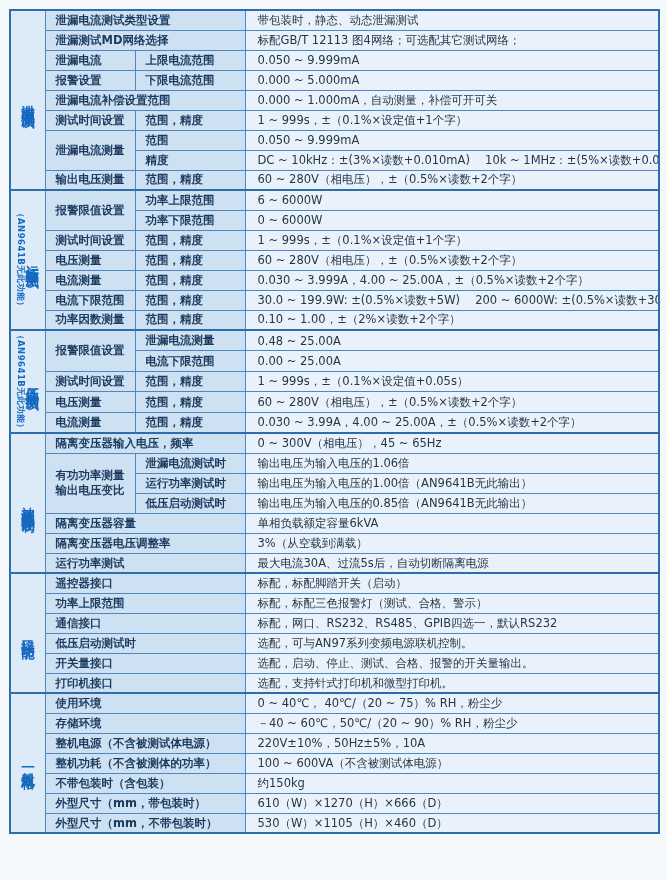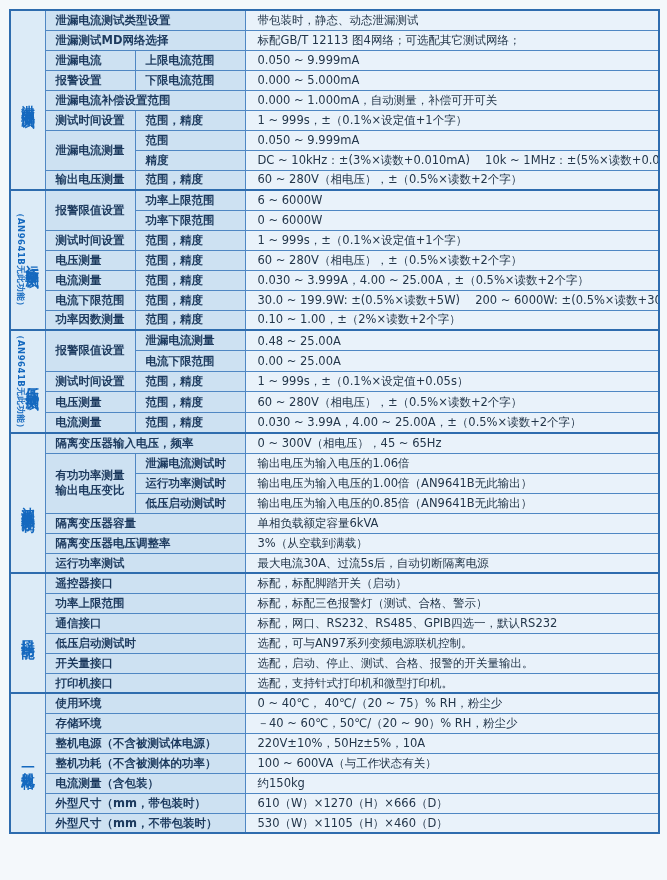--- a/index.html
+++ b/index.html
@@ -277,24 +277,24 @@
       <tr>
         <td class="lbl" colspan="2">存储环境</td>
         <td class="val">－40 ~ 60℃，50℃/（20 ~ 90）% RH，粉尘少</td>
       </tr>
       <tr>
         <td class="lbl" colspan="2">整机电源（不含被测试体电源）</td>
         <td class="val">220V±10%，50Hz±5%，10A</td>
       </tr>
       <tr>
         <td class="lbl" colspan="2">整机功耗（不含被测体的功率）</td>
-        <td class="val">100 ~ 600VA（与工作状态有关）</td>
-      </tr>
-      <tr>
-        <td class="lbl" colspan="2">电流测量（含包装）</td>
+        <td class="val">100 ~ 600VA（不含被测试体电源）</td>
+      </tr>
+      <tr>
+        <td class="lbl" colspan="2">不带包装时（含包装）</td>
         <td class="val">约150kg</td>
       </tr>
       <tr>
         <td class="lbl" colspan="2">外型尺寸（mm，带包装时）</td>
         <td class="val">610（W）×1270（H）×666（D）</td>
       </tr>
       <tr>
         <td class="lbl" colspan="2">外型尺寸（mm，不带包装时）</td>
         <td class="val">530（W）×1105（H）×460（D）</td>
       </tr>

